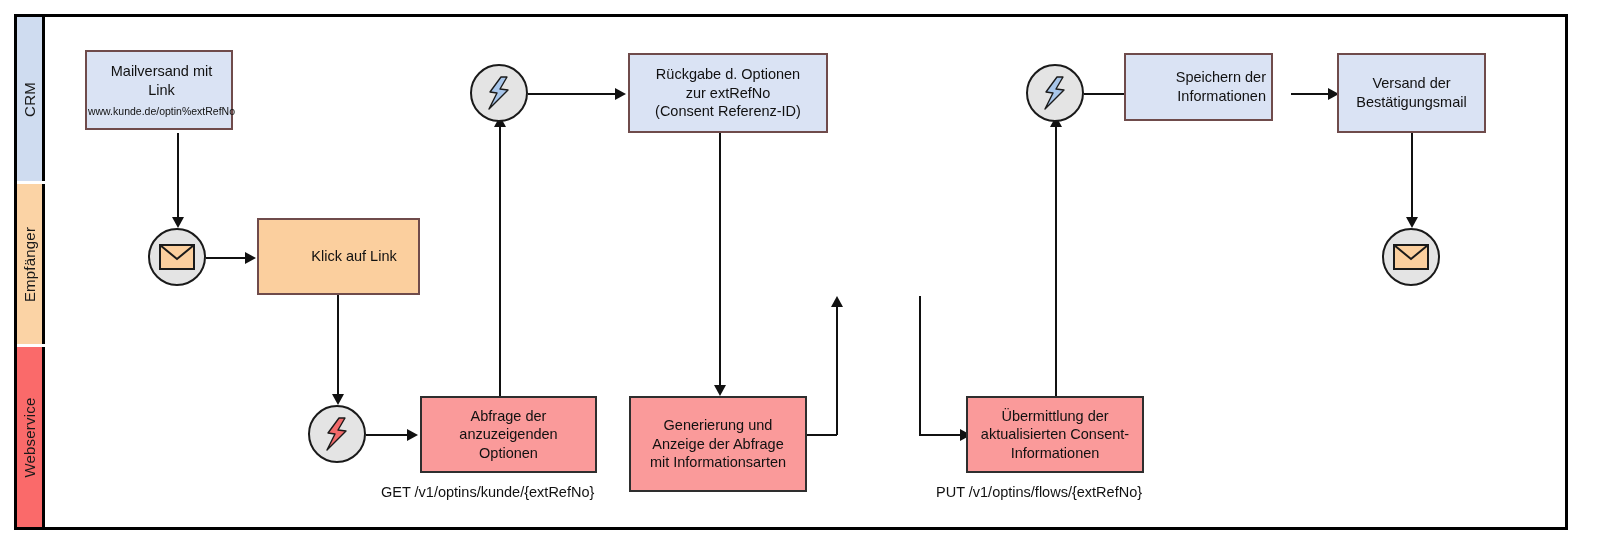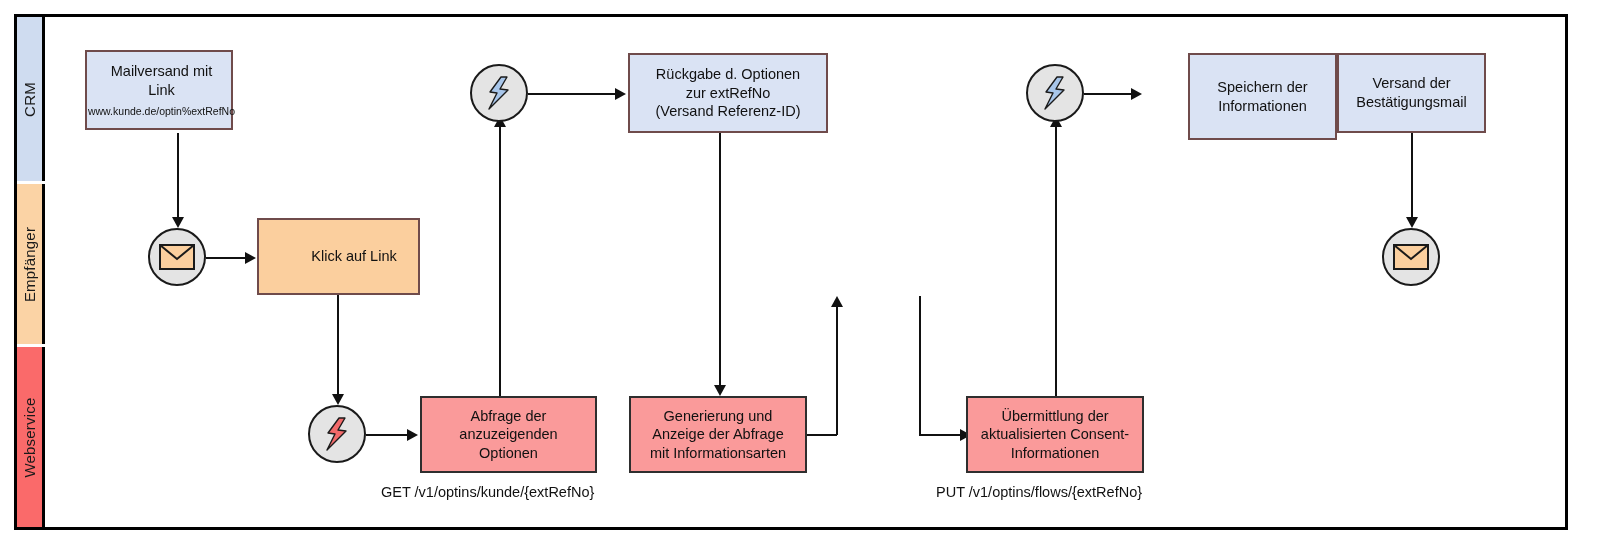--- a/index.html
+++ b/index.html
@@ -220,30 +220,30 @@
 
   <div class="event" style="left:470px;top:64px;">
     <svg width="26" height="34" viewBox="0 0 26 34">
       <path d="M15 1 L4 16 L11 17 L3 33 L22 14 L14 13 L21 1 Z" fill="#a8c6ea" stroke="#1a1a1a" stroke-width="1.4" stroke-linejoin="round"></path>
     </svg>
   </div>
 
   <div class="task crm" style="left:628px;top:53px;width:200px;height:80px;">
     <div>Rückgabe d. Optionen</div>
     <div>zur extRefNo</div>
-    <div>(Versand Referenz-ID)</div>
+    <div>(Consent Referenz-ID)</div>
   </div>
 
   <div class="event" style="left:1026px;top:64px;">
     <svg width="26" height="34" viewBox="0 0 26 34">
       <path d="M15 1 L4 16 L11 17 L3 33 L22 14 L14 13 L21 1 Z" fill="#a8c6ea" stroke="#1a1a1a" stroke-width="1.4" stroke-linejoin="round"></path>
     </svg>
   </div>
 
-  <div class="task crm" style="left:1188px;top:53px;width:149px;height:87px;">
+  <div class="task crm" style="left:1124px;top:53px;width:149px;height:68px;align-items:flex-end;">
     <div>Speichern der</div>
     <div>Informationen</div>
   </div>
 
   <div class="task crm" style="left:1337px;top:53px;width:149px;height:80px;">
     <div>Versand der</div>
     <div>Bestätigungsmail</div>
   </div>
 
   <div class="event" style="left:148px;top:228px;">
@@ -270,21 +270,21 @@
       <path d="M15 1 L4 16 L11 17 L3 33 L22 14 L14 13 L21 1 Z" fill="#f26a6a" stroke="#1a1a1a" stroke-width="1.4" stroke-linejoin="round"></path>
     </svg>
   </div>
 
   <div class="task web" style="left:420px;top:396px;width:177px;height:77px;">
     <div>Abfrage der</div>
     <div>anzuzeigenden</div>
     <div>Optionen</div>
   </div>
 
-  <div class="task web" style="left:629px;top:396px;width:178px;height:77px;">
+  <div class="task web" style="left:629px;top:396px;width:178px;height:96px;">
     <div>Generierung und</div>
     <div>Anzeige der Abfrage</div>
     <div>mit Informationsarten</div>
   </div>
 
   <div class="task web" style="left:966px;top:396px;width:178px;height:77px;">
     <div>Übermittlung der</div>
     <div>aktualisierten Consent-</div>
     <div>Informationen</div>
   </div>

